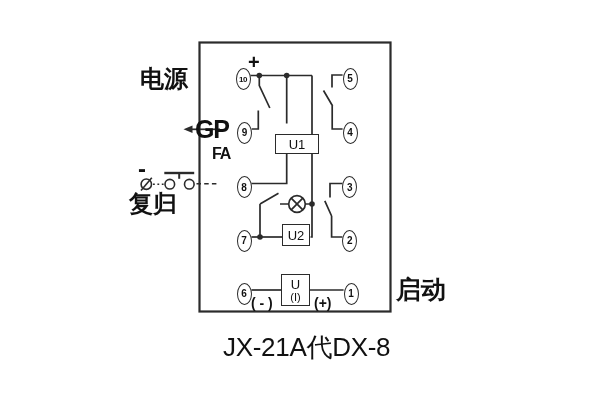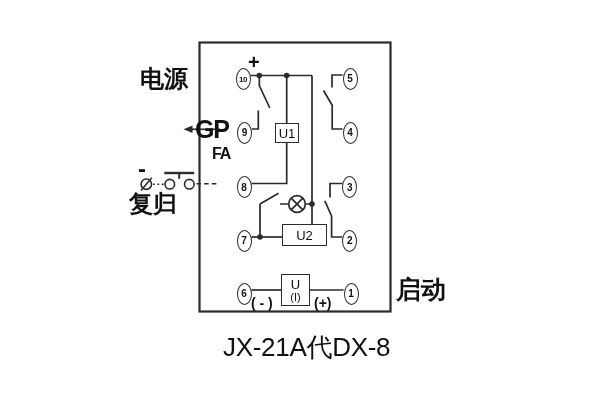--- a/index.html
+++ b/index.html
@@ -87,22 +87,22 @@
   <div class="term" style="left:236.5px;top:176px;">8</div>
   <div class="term" style="left:236.5px;top:229.5px;">7</div>
   <div class="term" style="left:236.5px;top:282.5px;">6</div>
 
   <div class="term" style="left:342.5px;top:67.5px;">5</div>
   <div class="term" style="left:342.5px;top:121.5px;">4</div>
   <div class="term" style="left:342.3px;top:176px;">3</div>
   <div class="term" style="left:342.3px;top:229.5px;">2</div>
   <div class="term" style="left:343.5px;top:282.5px;">1</div>
 
-  <div class="ubox" style="left:275px;top:123px;width:24px;height:20px;">U1</div>
-  <div class="ubox" style="left:282px;top:224px;width:45px;height:22px;text-align:right;">U2</div>
+  <div class="ubox" style="left:275px;top:134px;width:44px;height:20px;">U1</div>
+  <div class="ubox" style="left:282px;top:224px;width:28px;height:22px;text-align:right;">U2</div>
   <div class="ubox meter" style="left:281px;top:274px;width:29px;height:32px;">
     <span>U</span>
     <span class="sub">(I)</span>
   </div>
 
   <div class="lbl zh" style="left:140px;top:66px;font-size:24px;">电源</div>
   <div class="lbl" style="left:248px;top:52px;font-size:20px;font-weight:700;">+</div>
   <div class="lbl lat" style="left:149px;top:116px;font-size:25px;">GP</div>
   <div class="lbl lat" style="left:166px;top:146px;font-size:16px;">FA</div>
   <div class="lbl" style="left:138px;top:156px;font-size:24px;font-weight:700;">-</div>

